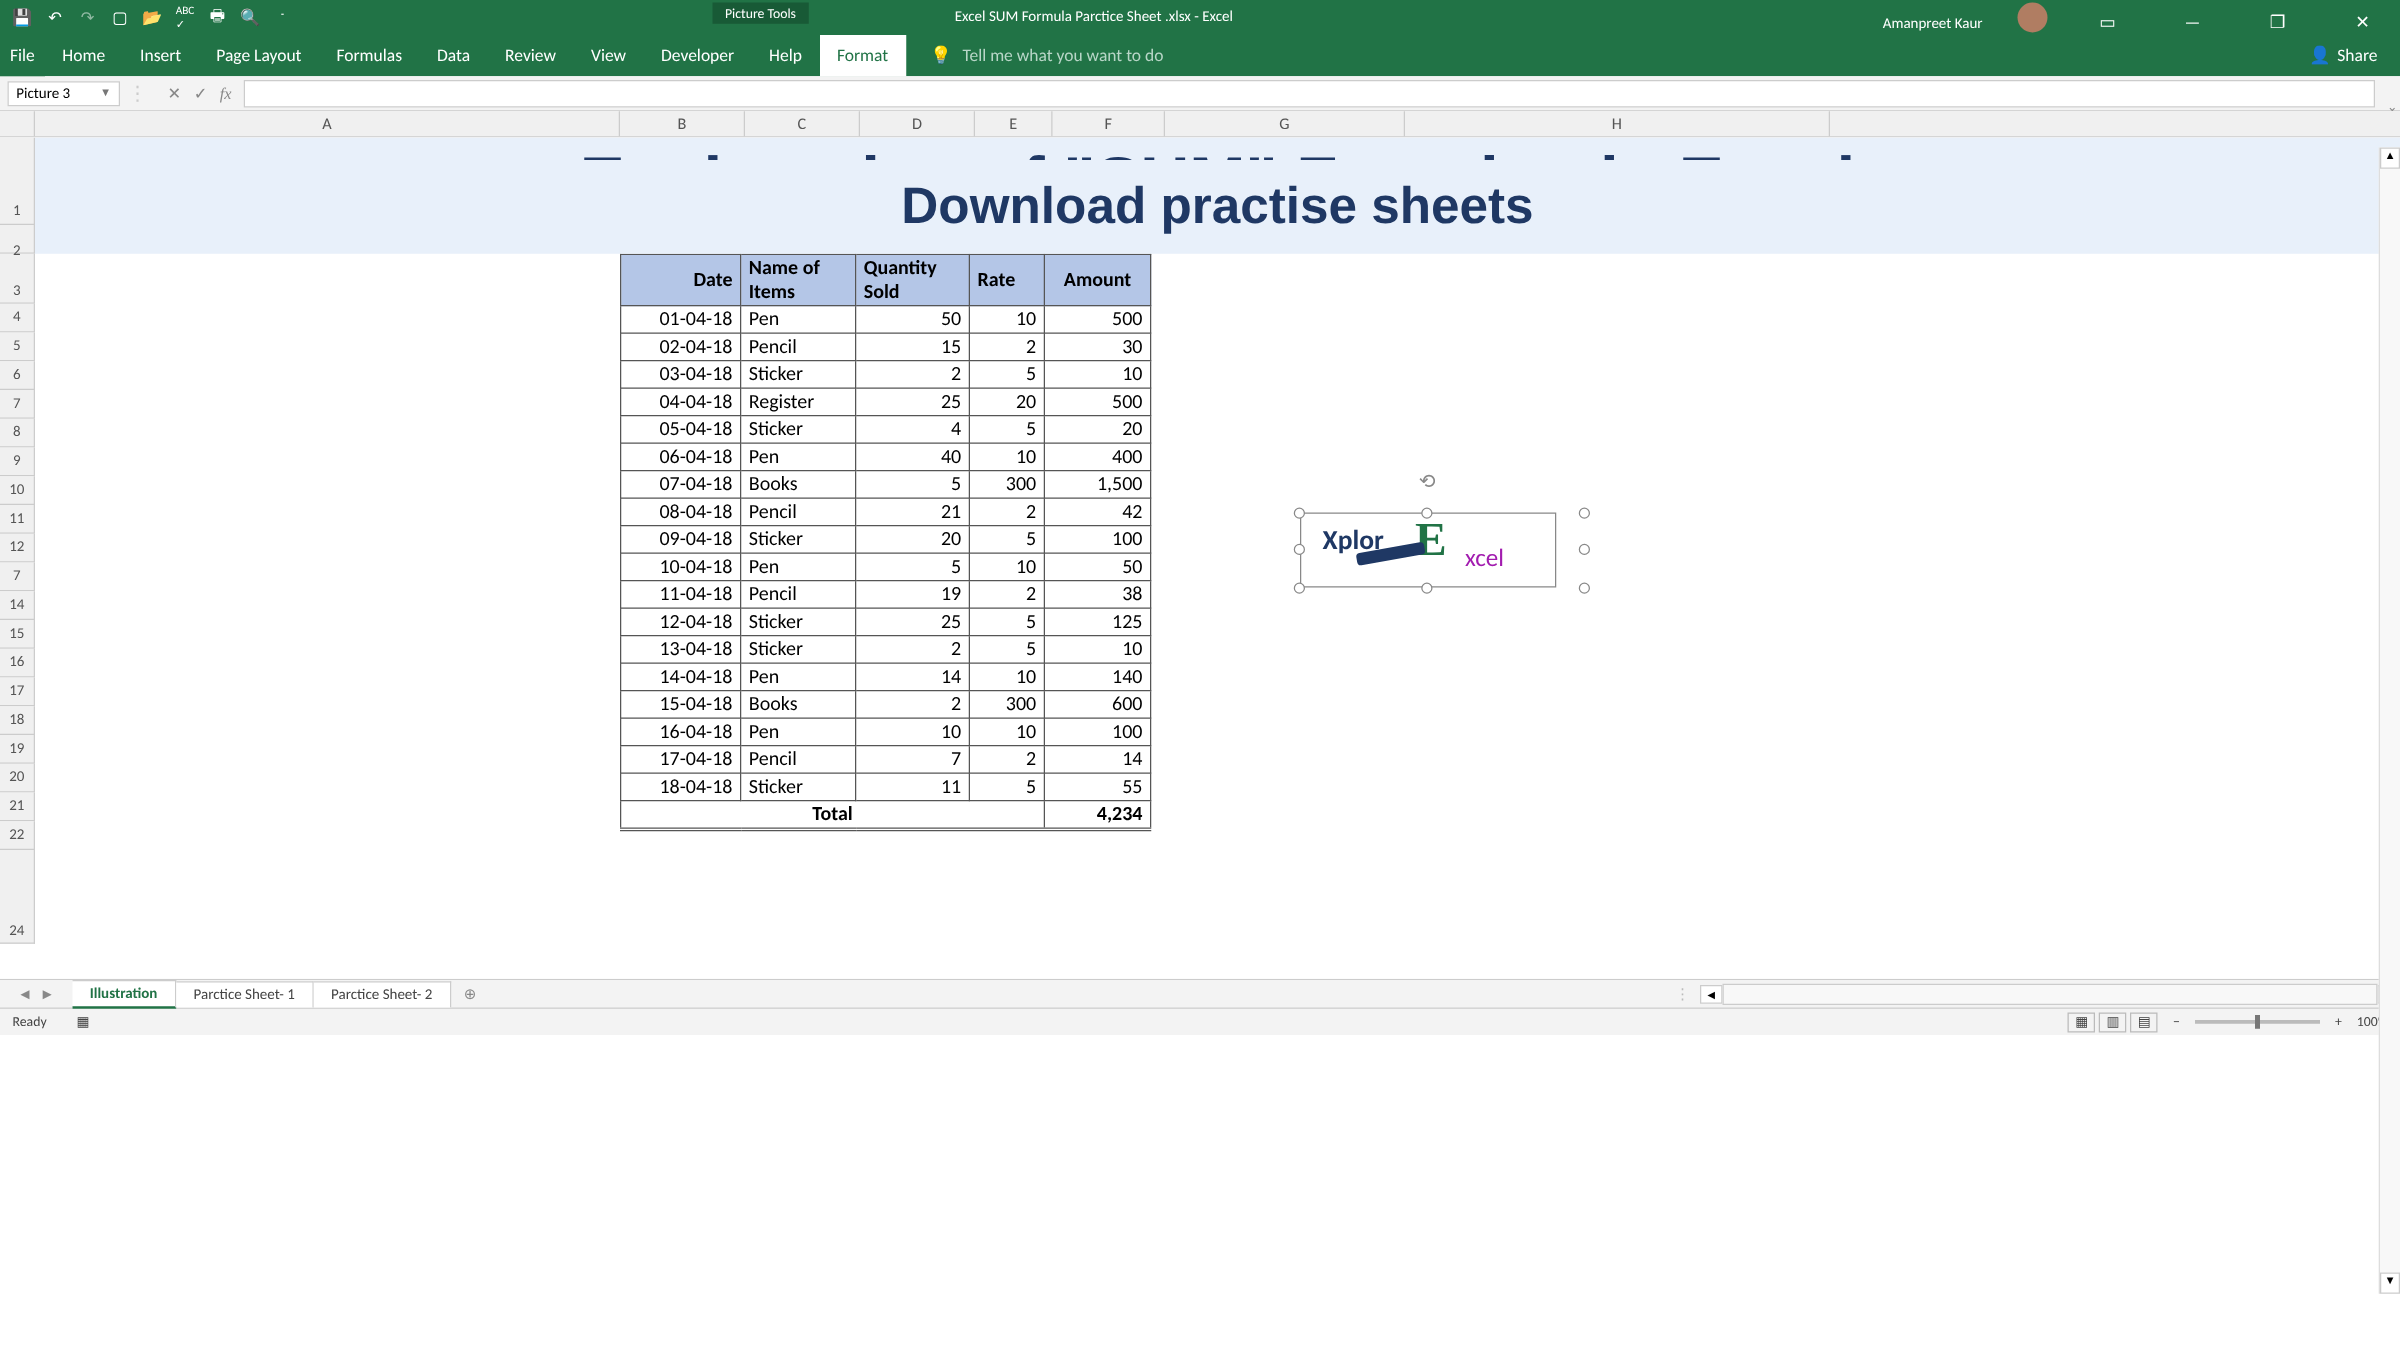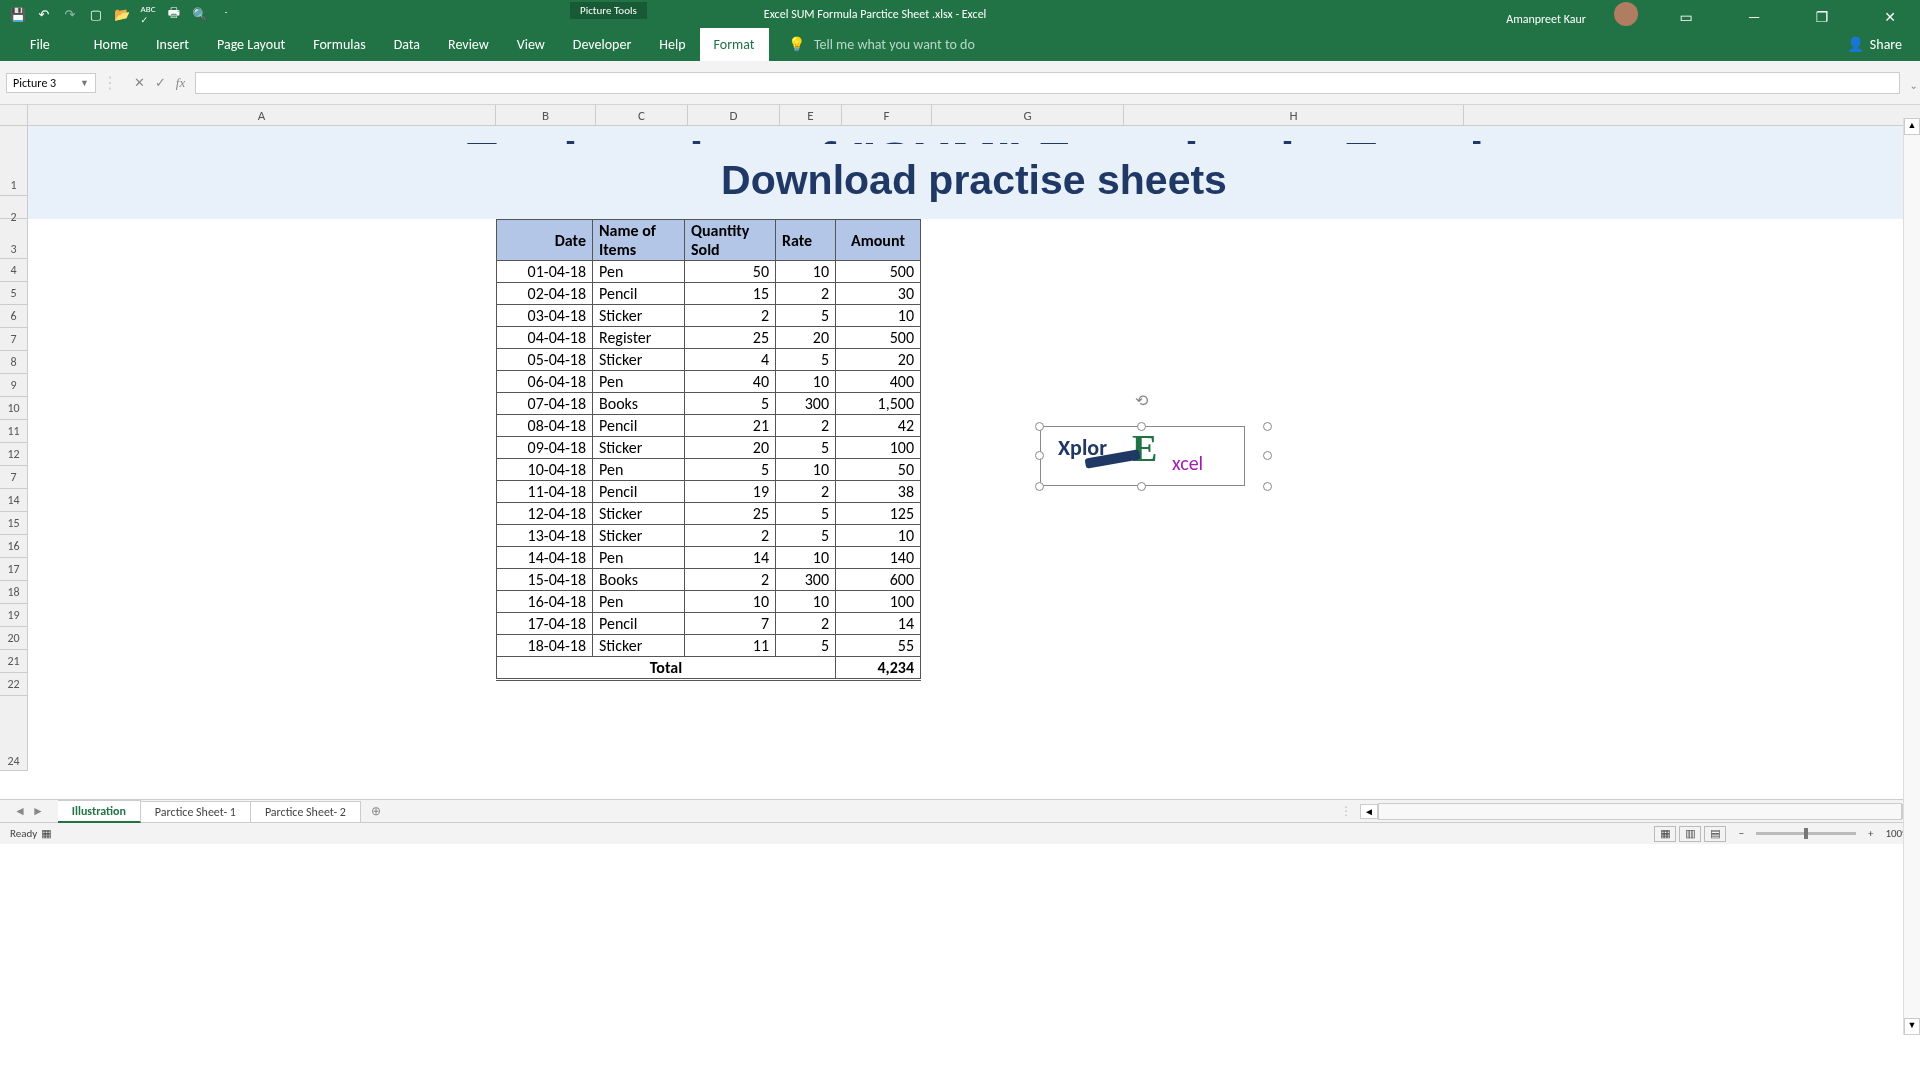--- a/index.html
+++ b/index.html
@@ -11,27 +11,27 @@
 .qat-icon { width: 16px; height: 16px; display: flex; align-items: center; justify-content: center; font-size: 13px; }
 .title-center { flex: 1; text-align: center; }
 .title-right { display: flex; align-items: flex-end; gap: 28px; padding-right: 10px; }
 .avatar { width: 24px; height: 24px; border-radius: 50%; background: #b07d62; }
 .win-btn { width: 40px; text-align: center; font-size: 14px; }
 .contextual-tab { background: #185a36; padding: 2px 10px; font-size: 11px; position: absolute; left: 570px; top: 2px; }
 
 
 .ribbon { background: #217346; height: 33px; display: flex; align-items: stretch; color: #fff; font-size: 14px; }
 .ribbon-tab { padding: 8px 14px; cursor: pointer; }
-.ribbon-tab.file { background: #217346; padding: 8px 30px; }
+.ribbon-tab.file { background: #217346; padding: 8px 8px; }
 .ribbon-tab.active { background: #fff; color: #217346; }
 .tellme { display: flex; align-items: center; gap: 8px; color: #b8d6c7; padding-left: 20px; }
 .ribbon-right { margin-left: auto; display: flex; align-items: center; padding-right: 18px; gap: 5px; }
 
 
-.fbar-row { height: 44px; border-bottom: 1px solid #d4d4d4; display: flex; align-items: center; background: #f3f3f3; }
+.fbar-row { height: 28px; border-bottom: 1px solid #d4d4d4; display: flex; align-items: center; background: #f3f3f3; }
 .namebox { width: 90px; border: 1px solid #ccc; background: #fff; font-size: 12px; padding: 2px 6px; margin-left: 6px; display: flex; justify-content: space-between; align-items: center; }
 .fbox-btns { display: flex; gap: 10px; padding: 0 10px; color: #888; font-size: 13px; }
 .fx { font-style: italic; font-family: "Times New Roman"; }
 .formula-input { flex: 1; background: #fff; border: 1px solid #ccc; height: 22px; margin-right: 20px; }
 
 
 .colhdr-row { height: 21px; background: #f0f0f0; border-bottom: 1px solid #ccc; display: flex; position: relative; }
 .selectall { width: 28px; border-right: 1px solid #ccc; }
 .colhdr { border-right: 1px solid #ccc; text-align: center; font-size: 13px; color: #555; line-height: 21px; }
 
@@ -76,21 +76,21 @@
 .nav-arrows { padding: 0 14px; color: #888; display: flex; gap: 6px; }
 .sheettab { padding: 3px 14px; border-right: 1px solid #ccc; border-top: 1px solid #ccc; background: #fff; color: #444; }
 .sheettab.active { font-weight: 700; border-bottom: 2px solid #217346; color: #217346; }
 .add-sheet { padding: 0 10px; color: #888; }
 .hscroll { margin-left: auto; width: 560px; height: 17px; display: flex; align-items: center; }
 .hscroll-l, .hscroll-r { width: 18px; text-align: center; border: 1px solid #ccc; background: #fff; font-size: 10px; }
 .hscroll-track { flex: 1; background: #f8f8f8; border: 1px solid #ccc; height: 17px; }
 
 
 .statusbar { height: 22px; background: #f3f3f3; border-top: 1px solid #ccc; display: flex; align-items: center; font-size: 11px; color: #444; padding: 0 10px; }
-.status-left { display: flex; gap: 4px; align-items: center; }
+.status-left { display: flex; gap: 24px; align-items: center; }
 .status-right { margin-left: auto; display: flex; align-items: center; gap: 12px; }
 .view-btns { display: flex; gap: 3px; }
 .view-btn { width: 22px; height: 16px; border: 1px solid #bbb; display: flex; align-items: center; justify-content: center; }
 .zoom-slider { width: 100px; height: 3px; background: #bbb; position: relative; }
 .zoom-thumb { position: absolute; left: 48px; top: -4px; width: 4px; height: 11px; background: #777; }
 
 .scroll-v { position: absolute; right: 0; top: 118px; bottom: 45px; width: 17px; background: #f8f8f8; border-left: 1px solid #ddd; }
 .scroll-v-up, .scroll-v-dn { height: 17px; text-align: center; font-size: 9px; border: 1px solid #ccc; background: #fff; }
 .scroll-expand { position: absolute; right: 2px; top: 79px; font-size: 10px; color: #888; }
 </style>

